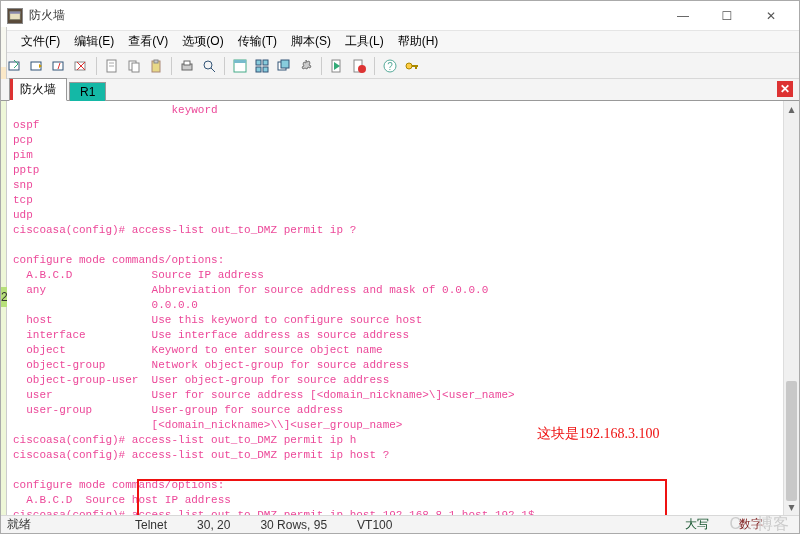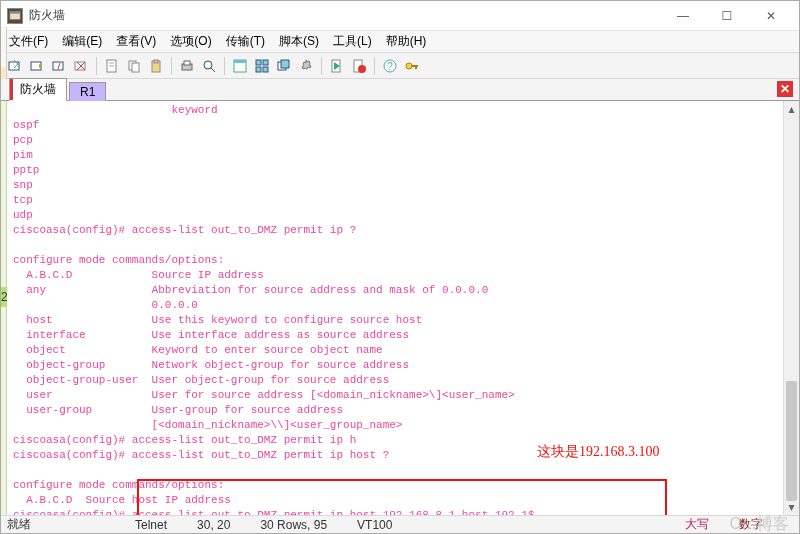--- a/index.html
+++ b/index.html
@@ -5,28 +5,28 @@
   * { box-sizing: border-box; margin: 0; padding: 0; }
   body { font-family: "Microsoft YaHei", SimSun, Tahoma, sans-serif; font-size: 12px; background: #fff; width: 800px; height: 534px; overflow: hidden; position: relative; border: 1px solid #aaa; }
   .left-sliver { position: absolute; left: 0; top: 26px; bottom: 18px; width: 6px; background: linear-gradient(to bottom, #f8f8f0 0, #f8f8f0 40px, #fbe9c8 40px, #fbe9c8 60px, #eef7d8 60px, #eef7d8 100%); border-right: 1px solid #ccc; }
   .left-sliver .gn { position:absolute; left:0; top:260px; width:6px; height:20px; background:#b7e07a; color:#333; font-size:12px; line-height:20px;}
   .titlebar { height: 30px; background: #fff; display: flex; align-items: center; padding: 0 6px; border-bottom: 1px solid #e5e5e5; }
   .titlebar .appicon { width: 16px; height: 16px; background: #5a4a3a; border: 1px solid #888; margin-right: 6px; display:flex; align-items:center; justify-content:center;}
   .titlebar .appicon svg{width:12px;height:12px;}
   .titlebar .title { color: #333; flex: 1; }
   .winbtns { display: flex; }
   .winbtn { width: 44px; height: 28px; display: flex; align-items: center; justify-content: center; color: #555; }
-  .menubar { height: 22px; display: flex; align-items: center; padding: 0 8px; gap: 14px; background: #f7f7f7; border-bottom: 1px solid #e0e0e0;}
+  .menubar { height: 22px; display: flex; align-items: center; padding: 0 20px; gap: 14px; background: #f7f7f7; border-bottom: 1px solid #e0e0e0;}
   .menubar span { color: #000; }
   .toolbar { height: 26px; background: #f4f4f4; border-bottom: 1px solid #d8d8d8; display: flex; align-items: center; padding: 0 4px; gap: 2px;}
   .tb-sep { width: 1px; height: 18px; background: #ccc; margin: 0 3px; }
   .tb-btn { width: 20px; height: 20px; display: flex; align-items: center; justify-content: center; border: 1px solid transparent; }
   .tb-btn svg { width: 16px; height: 16px; }
   .tabstrip { height: 22px; background: #f4f4f4; border-bottom: 1px solid #999; display: flex; align-items: flex-end; padding-left: 8px; position: relative;}
-  .tab { padding: 2px 10px; border: 1px solid #999; border-bottom: none; background: #c4b5fd; margin-right: 2px; color: #000; position:relative; top:1px;}
+  .tab { padding: 2px 10px; border: 1px solid #999; border-bottom: none; background: #14b8a6; margin-right: 2px; color: #000; position:relative; top:1px;}
   .tab.active { background: #fff; border-bottom:1px solid #fff;}
   .tab .bar { position:absolute; left:0; top:0; bottom:0; width:3px; background:#d33;}
   .tabstrip .closex { position: absolute; right: 6px; top: 2px; width: 16px; height: 16px; background: #d33; color: #fff; display:flex; align-items:center; justify-content:center; font-weight:bold; font-size:12px;}
   .terminal { position: absolute; left: 6px; right: 0; top: 100px; bottom: 18px; background: #fff; overflow: hidden; }
   .terminal-inner { position:absolute; inset:0 16px 0 0; padding: 2px 6px; font-family: "Courier New", monospace; font-size: 11px; line-height: 15px; color: #ec4899; white-space: pre; }
   .scrollbar { position: absolute; right: 0; top: 0; bottom: 0; width: 16px; background: #f0f0f0; border-left: 1px solid #ddd;}
   .scrollbar .arrow { height: 16px; display:flex; align-items:center; justify-content:center; color:#666;}
   .scrollbar .thumb { position:absolute; left:2px; right:2px; top:280px; height:120px; background:#c8c8c8; border-radius:2px;}
   .redbox { position: absolute; border: 2px solid #e11; }
   .annot { position: absolute; color: #e11; font-family: SimSun, serif; font-size: 14px; line-height: 18px; }
@@ -214,27 +214,27 @@
   A.B.C.D  Source host IP address
 ciscoasa(config)# access-list out_to_DMZ permit ip host 192.168.8.1 host 192.1$
 ciscoasa(config)# access-group out_to_DMZ in int outside
 ciscoasa(config)#</div>
   <div class="scrollbar">
     <div class="arrow">▴</div>
     <div class="thumb"></div>
     <div class="arrow" style="position:absolute;bottom:0;left:0;right:0">▾</div>
   </div>
   <div class="redbox" style="left:130px; top:378px; width:530px; height:56px;"></div>
-  <div class="annot" style="left:530px; top:342px;">
+  <div class="annot" style="left:530px; top:324px;">
     <div>这块是192.168.3.100</div>
   </div>
 </div>
 
 <div class="statusbar">
   <span class="cell">就绪</span>
   <span class="cell" style="margin-left:74px">Telnet</span>
   <span class="cell">30, 20</span>
   <span class="cell">30 Rows, 95</span>
   <span class="cell">VT100</span>
-  <span class="cell" style="margin-left:auto;color:#be185d">大写</span>
+  <span class="cell" style="margin-left:auto;color:#14532d">大写</span>
   <span class="cell" style="color:#7f1d1d">数字</span>
   <span class="watermark">C…博客</span>
 </div>
 
 </body></html>

